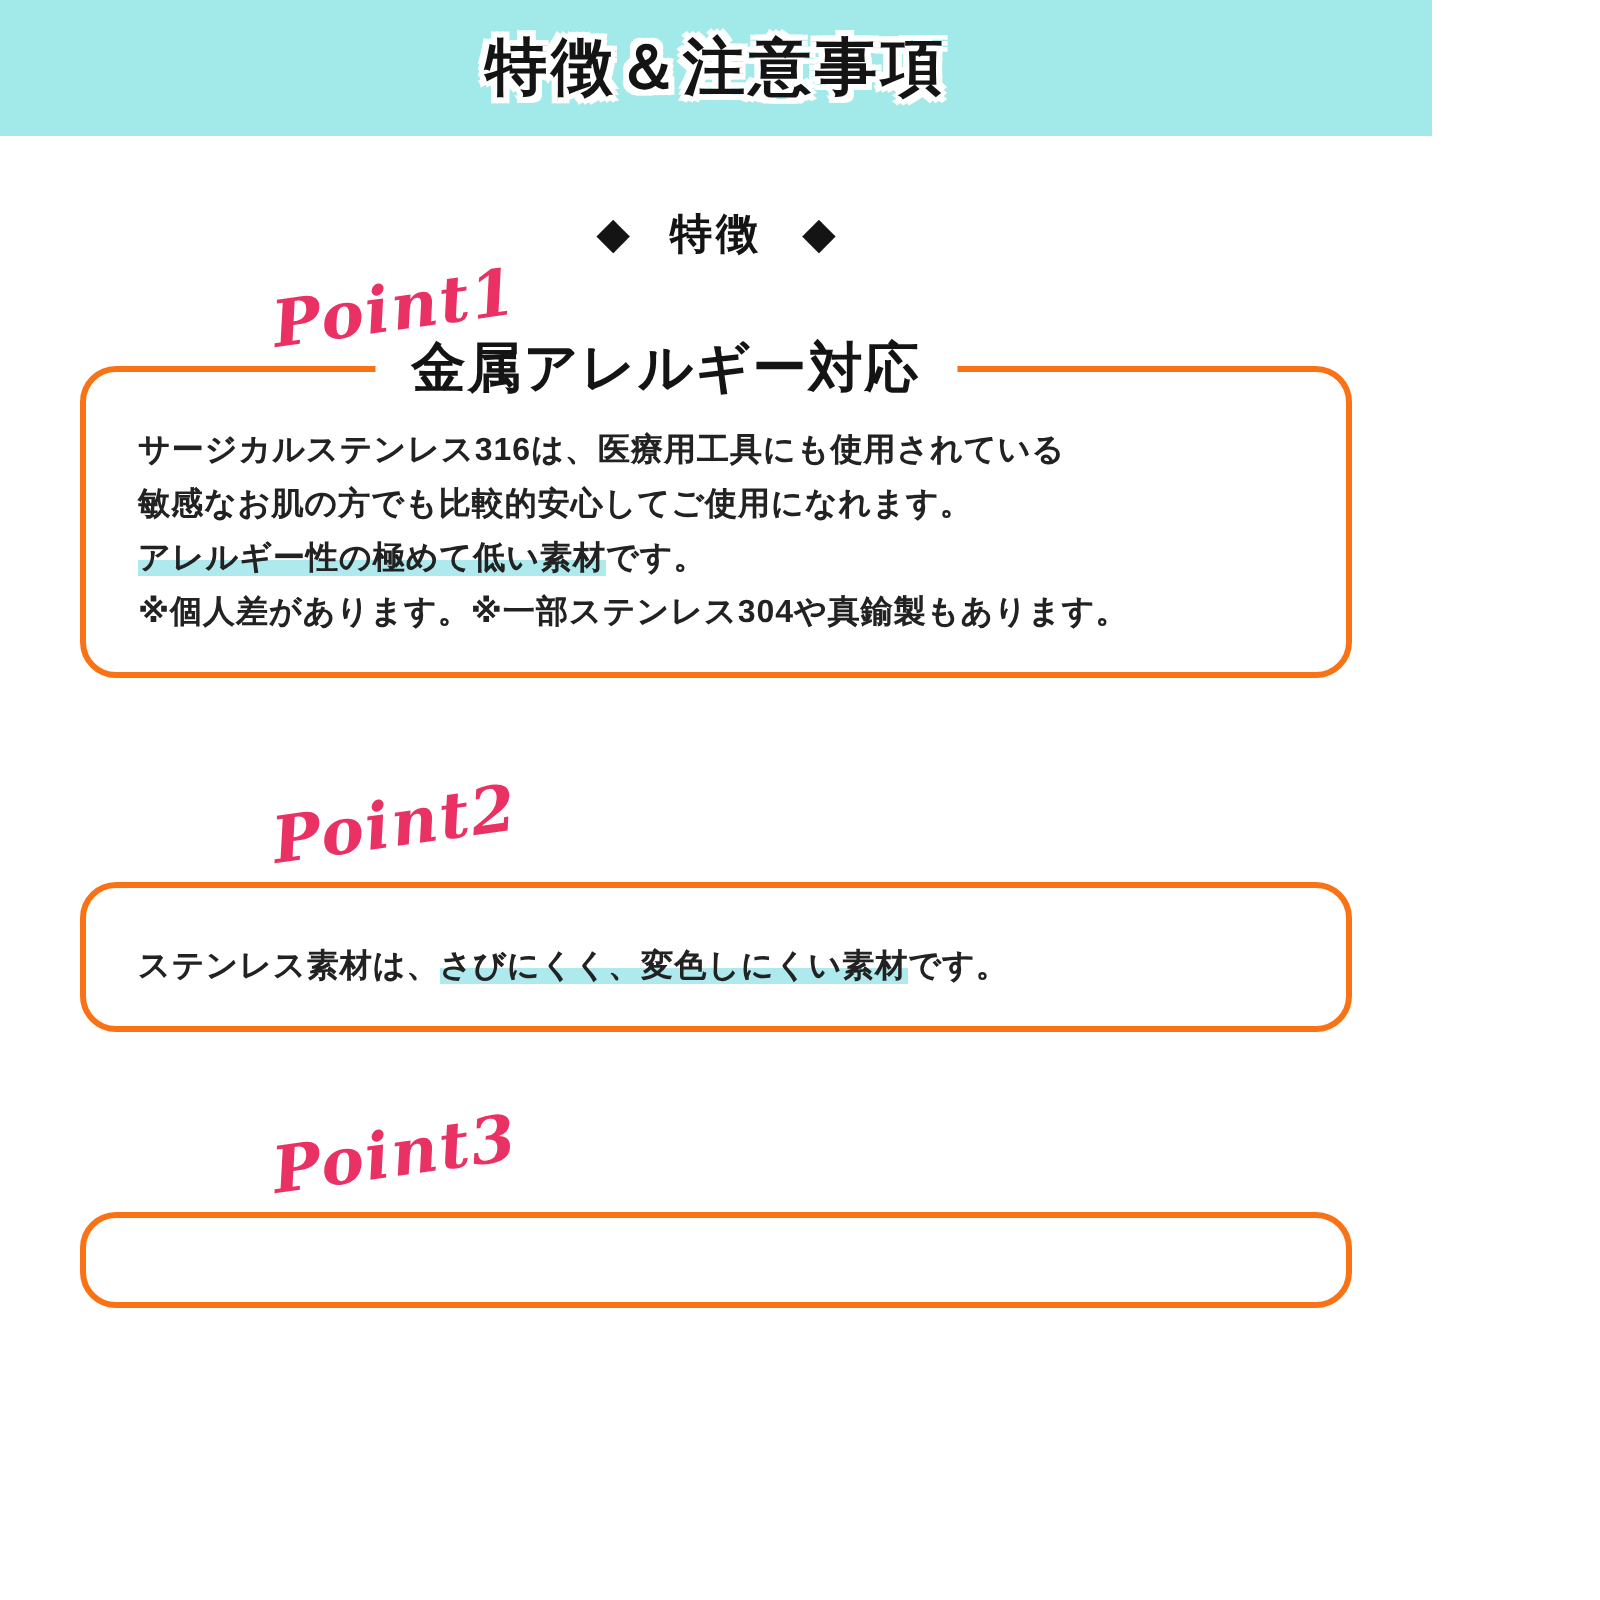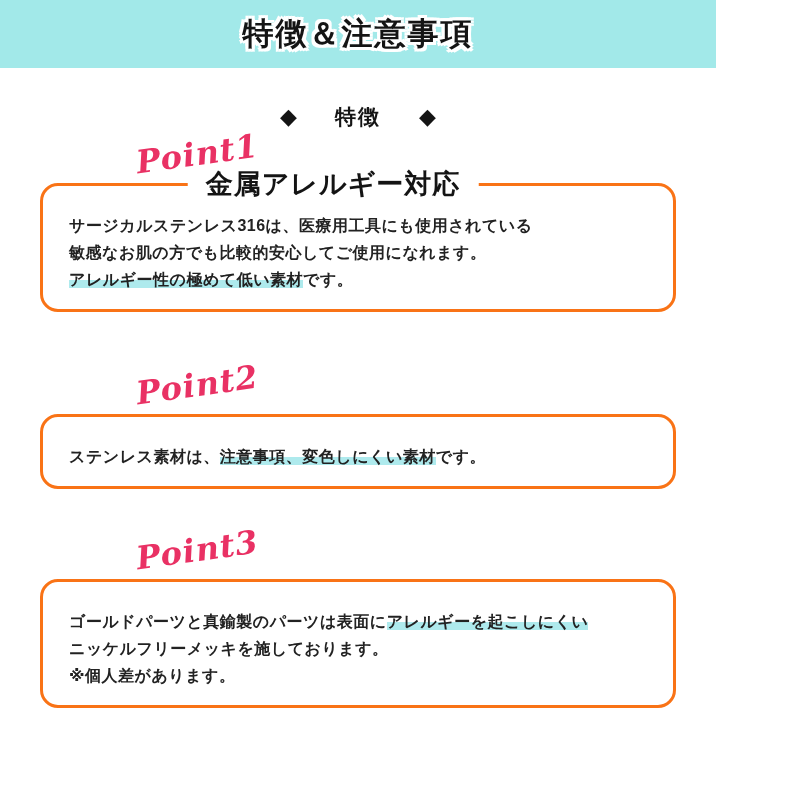--- a/index.html
+++ b/index.html
@@ -29,21 +29,21 @@
   }
 
   
   .features-label {
     margin-top:34px;
     display:flex; align-items:center; justify-content:center;
     font-size:21px; font-weight:bold; color:#141414;
     height:30px;
   }
   .features-label .diamond { font-size:22px; color:#141414; }
-  .features-label .section-title { margin:0 38px; letter-spacing:2px; }
+  .features-label .section-title { margin:0 20px; letter-spacing:2px; }
 
   
   .points-container { width:100%; }
   .point-block {
     position:relative;
     width:636px;
     margin-left:auto; margin-right:auto;
     padding-top:48px;
   }
   .point-block:nth-child(1) { margin-top:3px; }
@@ -113,38 +113,34 @@
 
   <div class="points-container">
   <div class="point-block">
     <div class="point-label">Point1</div>
     <div class="feature-box">
       <div class="box-heading">金属アレルギー対応</div>
       <div class="box-body">
             <div class="body-line"><span class="seg">サージカルステンレス316は、医療用工具にも使用されている</span></div>
             <div class="body-line"><span class="seg">敏感なお肌の方でも比較的安心してご使用になれます。</span></div>
             <div class="body-line"><span class="hl">アレルギー性の極めて低い素材</span><span class="seg">です。</span></div>
+            <div class="body-line"><span class="seg">※個人差があります。※一部ステンレス304や真鍮製もあります。</span></div>
           </div>
     </div>
   </div>
 
   <div class="point-block">
     <div class="point-label">Point2</div>
     <div class="feature-box">
       <div class="box-body">
-            <div class="body-line"><span class="seg">ステンレス素材は、</span><span class="hl">注意事項、変色しにくい素材</span><span class="seg">です。</span></div>
+            <div class="body-line"><span class="seg">ステンレス素材は、</span><span class="hl">さびにくく、変色しにくい素材</span><span class="seg">です。</span></div>
           </div>
     </div>
   </div>
 
   <div class="point-block">
     <div class="point-label">Point3</div>
     <div class="feature-box">
-      <div class="box-body">
-            <div class="body-line"><span class="seg">ゴールドパーツと真鍮製のパーツは表面に</span><span class="hl">アレルギーを起こしにくい</span></div>
-            <div class="body-line"><span class="seg">ニッケルフリーメッキを施しております。</span></div>
-            <div class="body-line"><span class="seg">※個人差があります。</span></div>
-          </div>
     </div>
   </div>
 </div>
 
 </div>
 
 </body></html>

